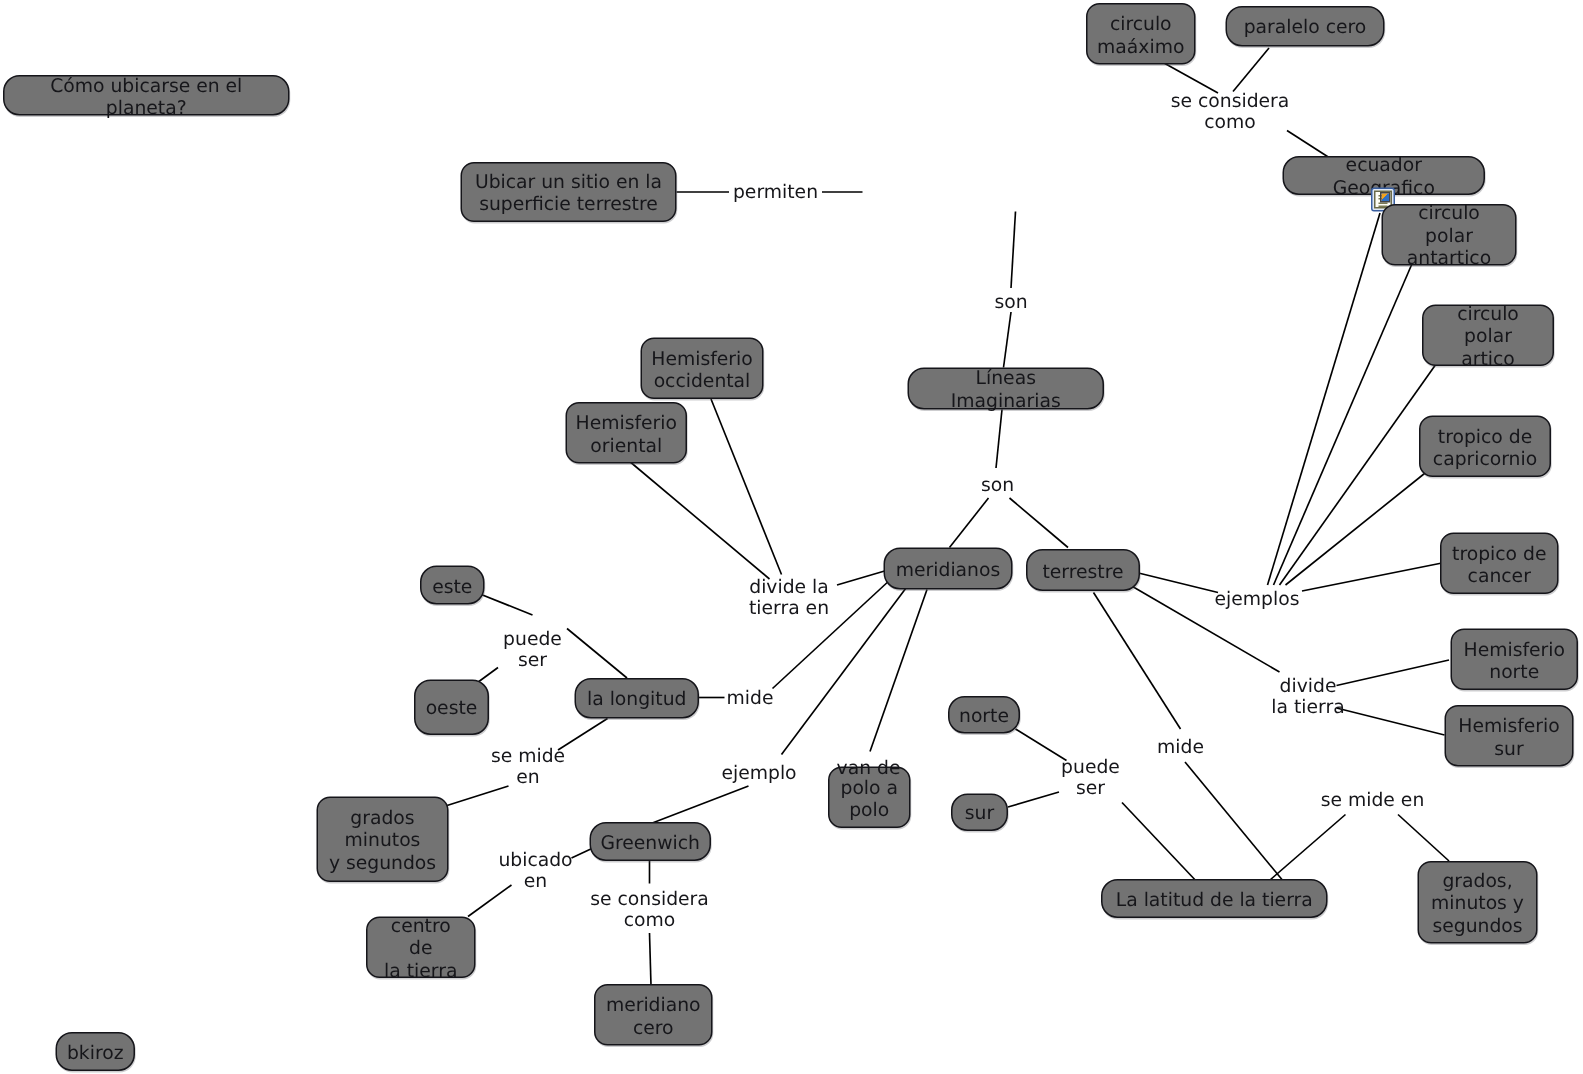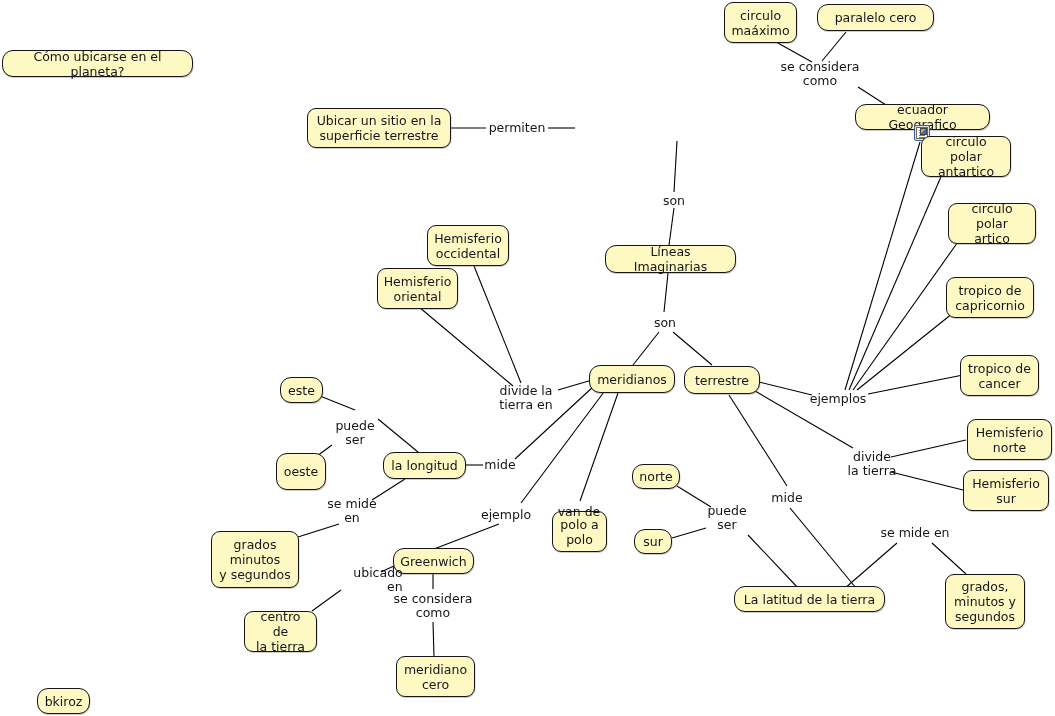--- a/index.html
+++ b/index.html
@@ -25,21 +25,21 @@
     pointer-events: none;
   }
   svg.links line {
     stroke: #000000;
     stroke-width: 1.1;
     shape-rendering: geometricPrecision;
   }
   .node {
     position: absolute;
     box-sizing: border-box;
-    background: #fef9c3;
+    background: #737373;
     border: 1px solid #15151a;
     border-radius: 9px;
     color: #16161a;
     font-size: 12.5px;
     line-height: 15px;
     text-align: center;
     display: flex;
     align-items: center;
     justify-content: center;
     padding: 2px 6px;
@@ -208,21 +208,21 @@
 
   <div class="node pill" style="left:734px; top:586px; width:151px; height:26px;">La latitud de la tierra</div>
 
   <div class="node" style="left:945px; top:574px; width:80px; height:55px;">grados,
 minutos y
 segundos</div>
 
   <div class="node" style="left:724px; top:2px; width:73px; height:41px;">circulo
 maáximo</div>
 
-  <div class="node pill" style="left:817px; top:4px; width:117px; height:27px;">paralelo cero</div>
+  <div class="node pill" style="left:817px; top:4px; width:106px; height:27px;">paralelo cero</div>
 
   <div class="node pill" style="left:855px; top:104px; width:135px; height:26px;">ecuador Geografico</div>
 
   <div class="resource-icon" style="left:914px; top:125px;">
     <div class="page">
       <i></i>
         <i></i>
         <i></i>
         <i></i>
       <div class="thumb"></div>
@@ -261,21 +261,21 @@
   <div class="linklabel" style="left:500px; top:465px;">mide</div>
 
   <div class="linklabel" style="left:355px; top:433px;">puede
 ser</div>
 
   <div class="linklabel" style="left:352px; top:511px;">se mide
 en</div>
 
   <div class="linklabel" style="left:506px; top:515px;">ejemplo</div>
 
-  <div class="linklabel" style="left:378px; top:580px;text-align:right;">ubicado
+  <div class="linklabel" style="left:357px; top:580px;">ubicado
 en</div>
 
   <div class="linklabel" style="left:433px; top:606px;">se considera
 como</div>
 
   <div class="linklabel" style="left:579px; top:512px;">van de</div>
 
   <div class="linklabel" style="left:727px; top:518px;">puede
 ser</div>
 

